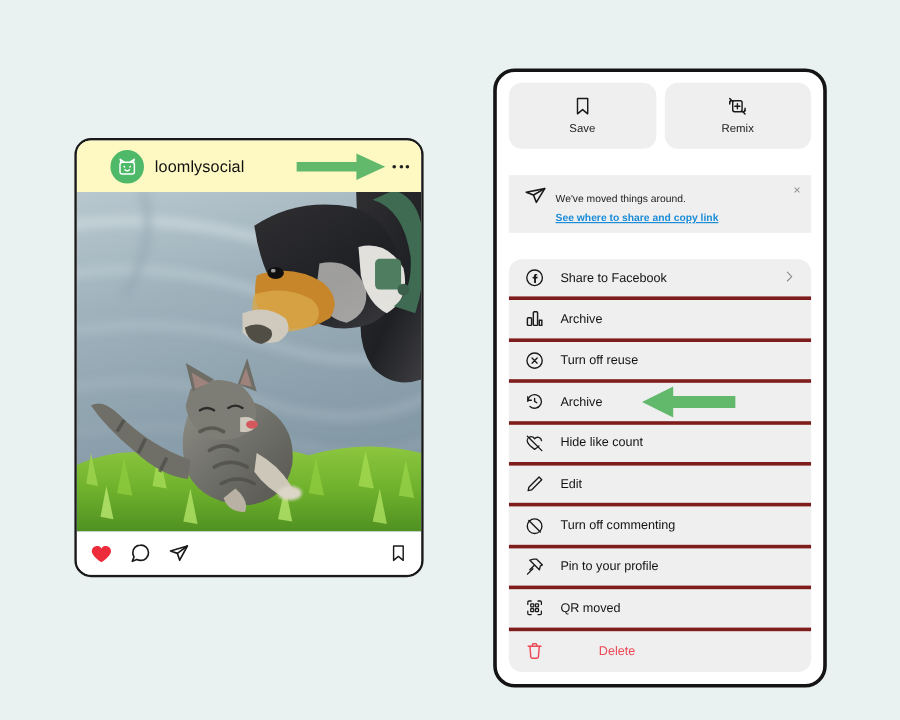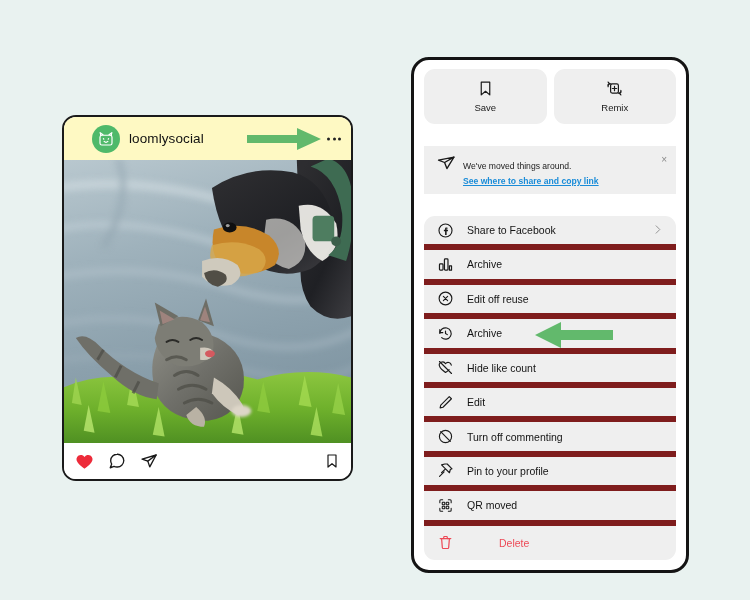--- a/index.html
+++ b/index.html
@@ -118,21 +118,21 @@
     border-radius: 11px;
     flex: 1 1 auto;
     overflow: hidden;
     display: flex; flex-direction: column;
   }
   .menu-item {
     height: 34.8px;
     display: flex; align-items: center;
     padding: 0 11px;
     position: relative;
-    border-bottom: 6px solid #7f1d1d;
+    border-bottom: 3px solid #7f1d1d;
   }
   .menu-item:last-child { border-bottom: none; }
   .menu-item .mi-icon {
     flex: 0 0 20px; height: 20px;
     display: flex; align-items: center; justify-content: center;
     margin-right: 12px;
   }
   .menu-item .mi-label { font-size: 10.5px; color: #131313; }
   .menu-item.danger .mi-label { color: #ed4956; padding-left: 32px; }
   .menu-item .mi-chevron {
@@ -376,21 +376,21 @@
       <span class="mi-label">Archive</span>
     </div>
 
     <div class="menu-item">
       <span class="mi-icon">
         <svg width="17" height="17" viewBox="0 0 24 24" fill="none" stroke="#1a1a1a" stroke-width="1.6" stroke-linecap="round">
           <circle cx="12" cy="12" r="9"></circle>
           <path d="M9 9l6 6M15 9l-6 6"></path>
         </svg>
       </span>
-      <span class="mi-label">Edit off reuse</span>
+      <span class="mi-label">Turn off reuse</span>
     </div>
 
     <div class="menu-item">
       <span class="mi-icon">
         <svg width="17" height="17" viewBox="0 0 24 24" fill="none" stroke="#1a1a1a" stroke-width="1.6" stroke-linecap="round" stroke-linejoin="round">
           <path d="M4 12a8 8 0 1 1 2.6 5.9"></path>
           <path d="M4 6.5v4.2h4.2"></path>
           <path d="M12 8.4V12l2.6 1.6"></path>
         </svg>
       </span>

